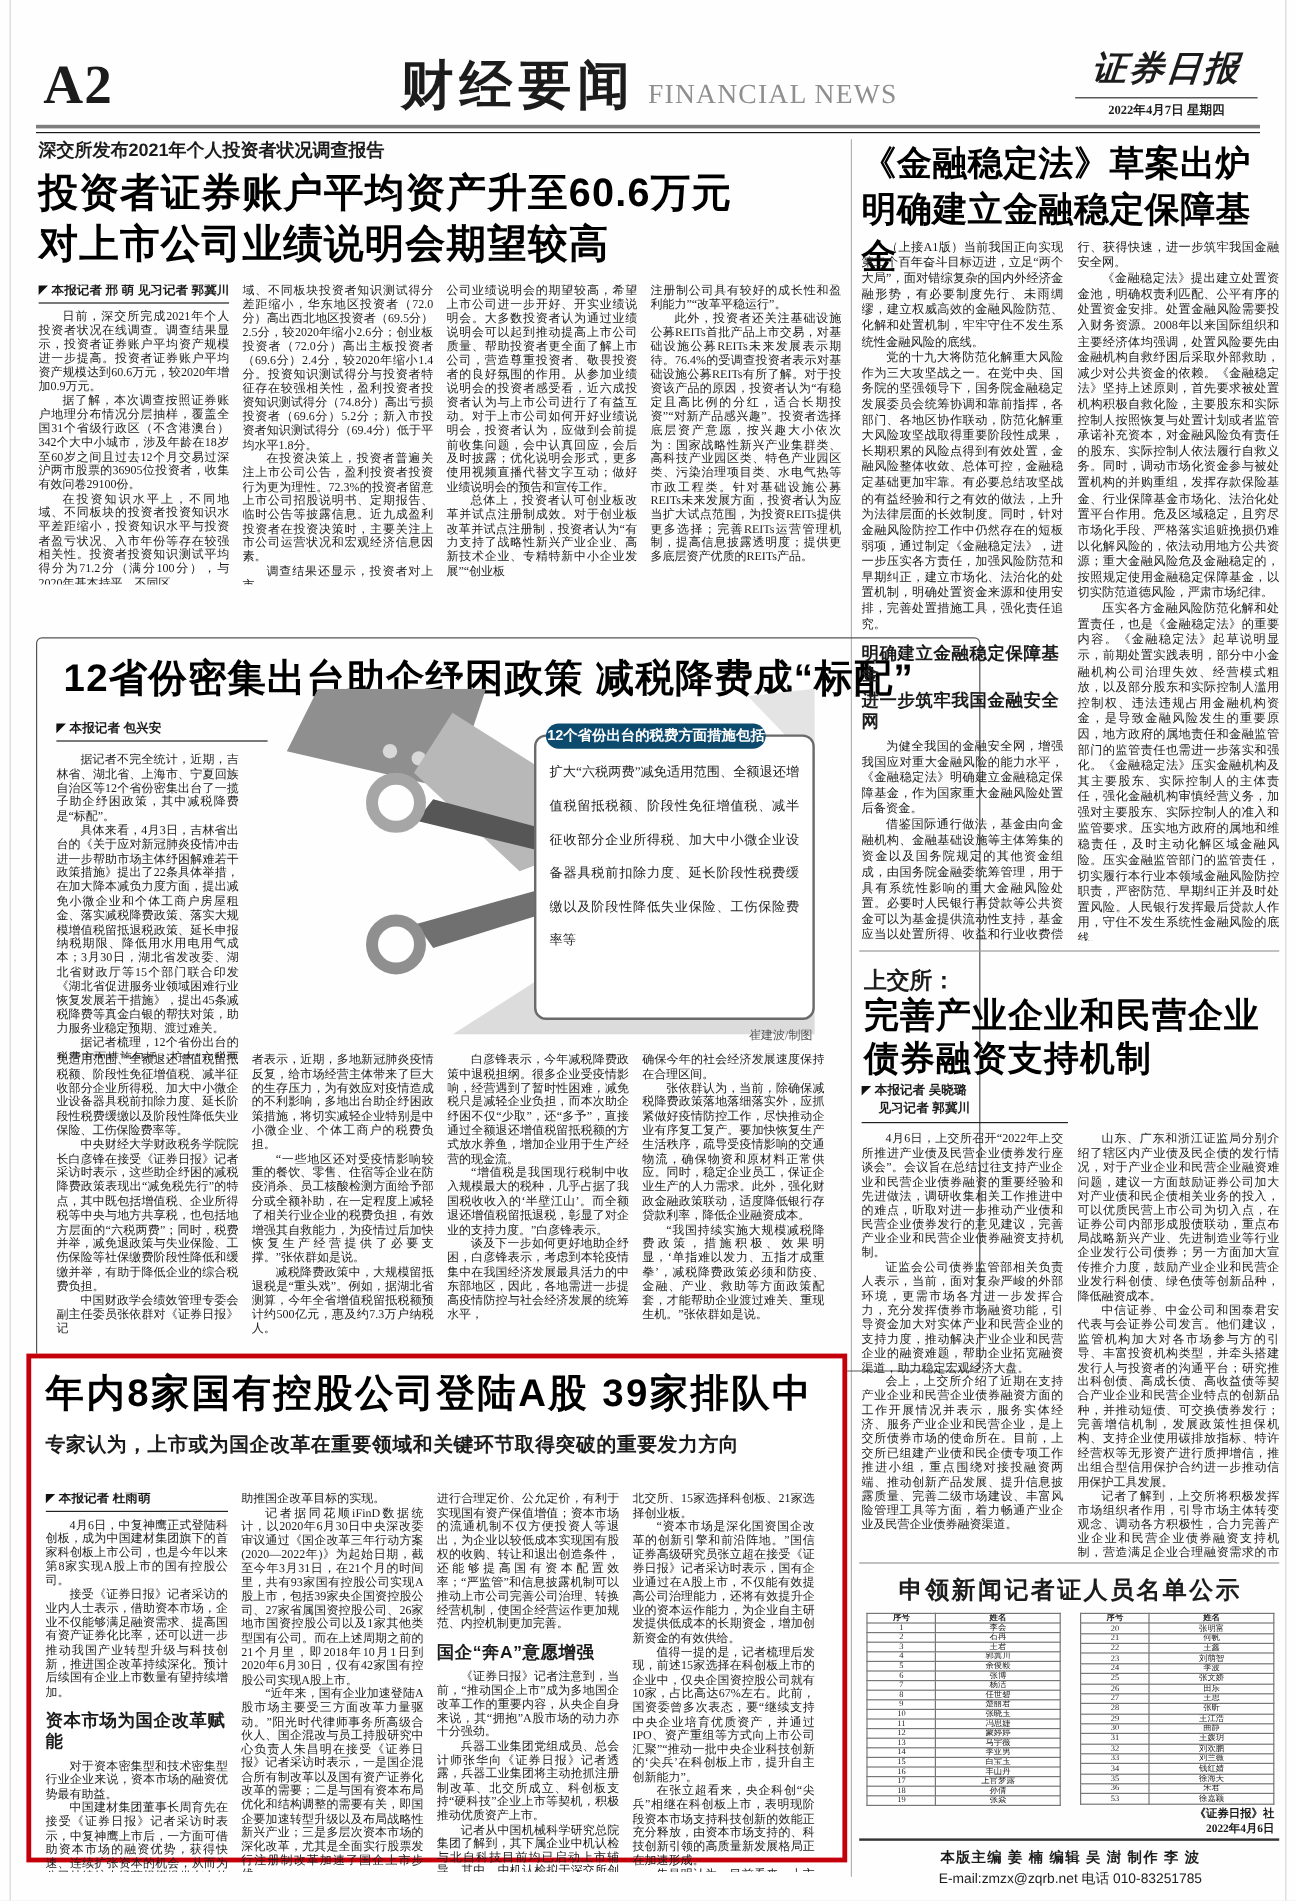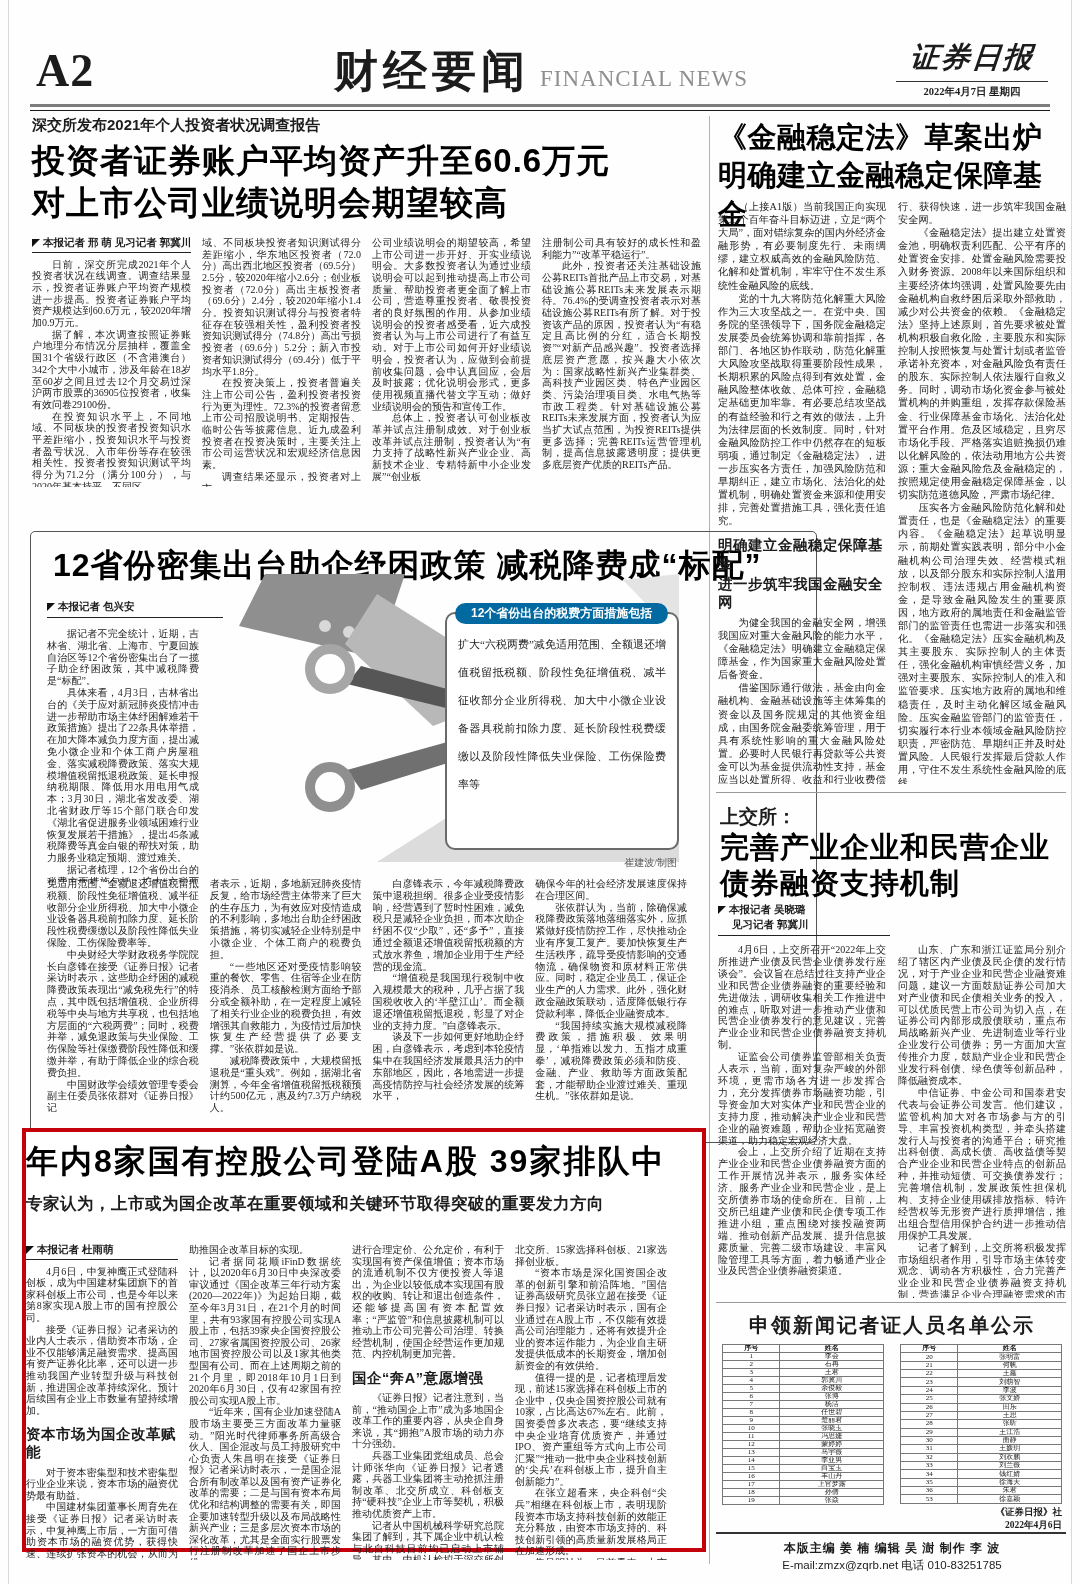--- a/index.html
+++ b/index.html
@@ -41,30 +41,30 @@
   .a1 .col{width:159px;height:250px;font-size:10px;line-height:11.7px;}
 
   
   .a2{position:absolute;left:30px;top:531px;width:787px;height:612px;border:1.5px solid #555;border-radius:5px;box-sizing:border-box;}
   .a2 .hl{position:absolute;left:22px;top:12px;font-size:32px;letter-spacing:1px;white-space:nowrap;}
   .a2 .byline{position:absolute;left:16px;top:68px;width:176px;}
   .a2 .topcol{position:absolute;left:16px;top:96px;width:174px;height:244px;font-size:10px;line-height:11.8px;}
   .a2 .ill{position:absolute;left:196px;top:42px;width:452px;height:288px;}
   .a2 .infobox{position:absolute;left:414px;top:80px;width:234px;height:238px;background:#fff;border:2px solid #6a6a6a;
                border-radius:10px;box-sizing:border-box;padding:16px 11px 4px;}
-  .a2 .infotitle{position:absolute;top:-11px;left:8px;background:#0369a1;color:#fff;font-size:12px;font-weight:bold;
-                 padding:2px 16px;border-radius:11px;font-family:"Liberation Sans",sans-serif;white-space:nowrap;}
+  .a2 .infotitle{position:absolute;top:-11px;left:8px;background:#0c4a6e;color:#fff;font-size:12px;font-weight:bold;
+                 padding:2px 1px;border-radius:11px;font-family:"Liberation Sans",sans-serif;white-space:nowrap;}
   .a2 .infobody{font-size:11px;line-height:2.55;text-align:justify;color:#222;}
   .a2 .credit{position:absolute;left:446px;top:324px;width:200px;text-align:right;font-size:10px;color:#555;}
   .a2 .cols{position:absolute;left:16px;top:346px;width:640px;display:flex;gap:11px;}
   .a2 .col{width:152px;height:254px;font-size:10px;line-height:11.8px;}
 
   
   .a3{position:absolute;left:22px;top:1128px;width:684px;height:424px;border:4px solid #c4000b;box-sizing:border-box;
-      padding:8px 0;background:#fff;}
+      padding:8px 12px;background:#fff;}
   .a3 .hl{font-size:32px;letter-spacing:2px;white-space:nowrap;}
   .a3 .sub{font-size:16.5px;font-weight:bold;font-family:"Liberation Sans",sans-serif;margin-top:9px;letter-spacing:0.5px;}
   .a3 .cols{display:flex;gap:11px;margin-top:29px;}
   .a3 .col{width:152px;height:316px;font-size:10px;line-height:11.6px;}
 
   
   .b1-hl{position:absolute;left:718px;top:118px;width:348px;font-size:29px;line-height:1.32;letter-spacing:0.5px;}
   .b1-cols{position:absolute;left:718px;top:200px;width:348px;display:flex;gap:12px;}
   .b1-col{width:168px;height:584px;font-size:10.2px;line-height:13.1px;}
 

